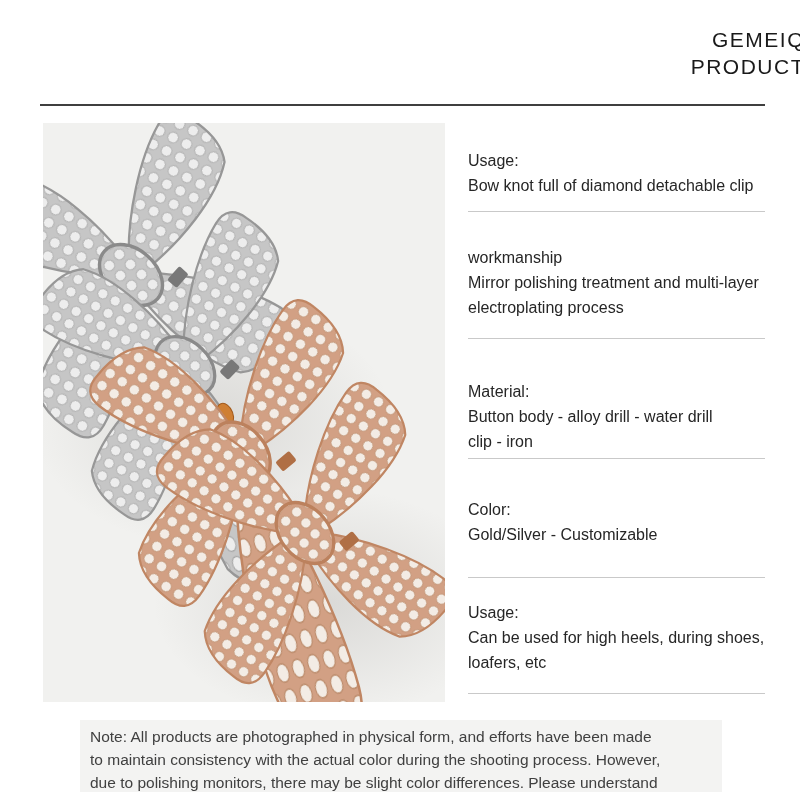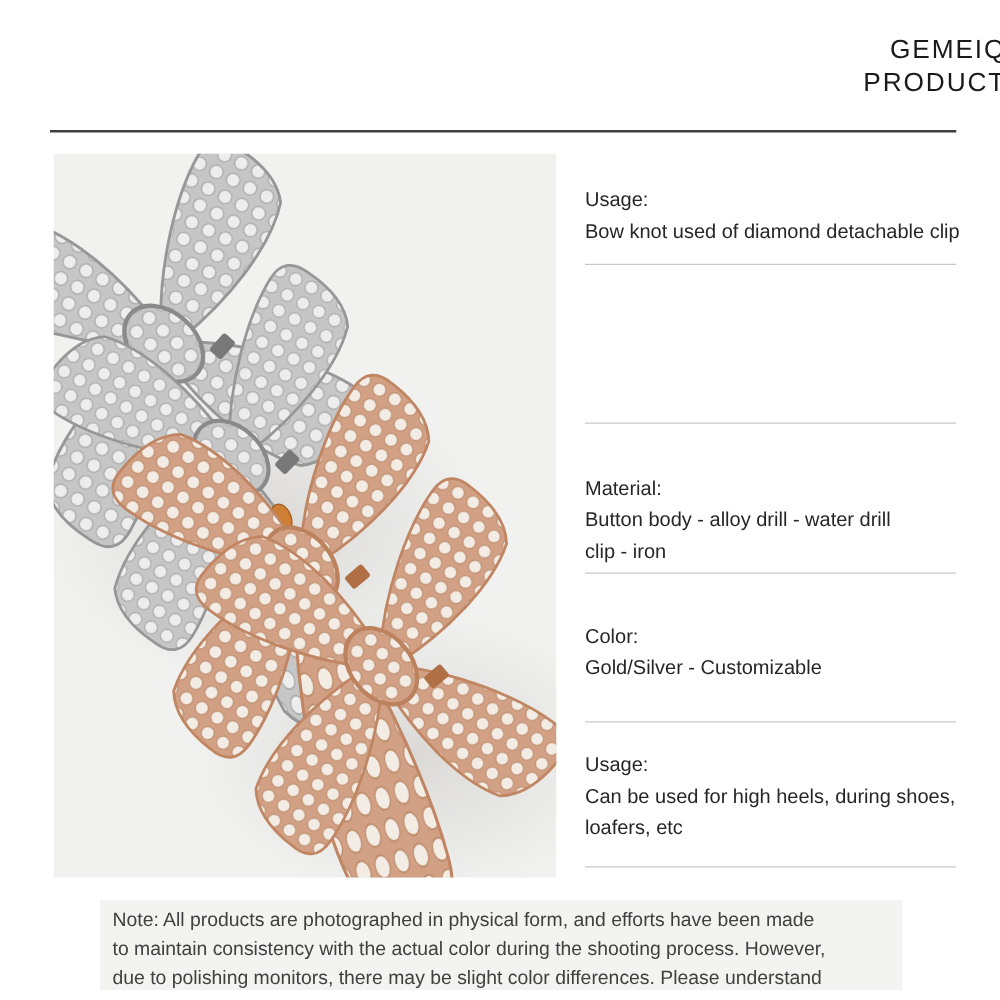--- a/index.html
+++ b/index.html
@@ -99,24 +99,29 @@
         <rect x="18" y="26" width="16" height="11" rx="2" fill="#b06f45" stroke="none" transform="rotate(-28)"></rect>
         <ellipse rx="22" ry="31" transform="rotate(-28)" stroke="#bc815d" stroke-width="3"></ellipse>
       </g>
     </svg>
   </div>
 
   <div class="info">
 
     <div class="spec s1">
       <span class="label">Usage:</span>
-      <div>Bow knot used of diamond detachable clip</div>
+      <div>Bow knot full of diamond detachable clip</div>
     </div>
     <div class="divider d1"></div>
 
+    <div class="spec s2">
+      <span class="label">workmanship</span>
+      <div>Mirror polishing treatment and multi-layer</div>
+      <div>electroplating process</div>
+    </div>
     <div class="divider d2"></div>
 
     <div class="spec s3">
       <span class="label">Material:</span>
       <div>Button body - alloy drill - water drill</div>
       <div>clip - iron</div>
     </div>
     <div class="divider d3"></div>
 
     <div class="spec s4">

